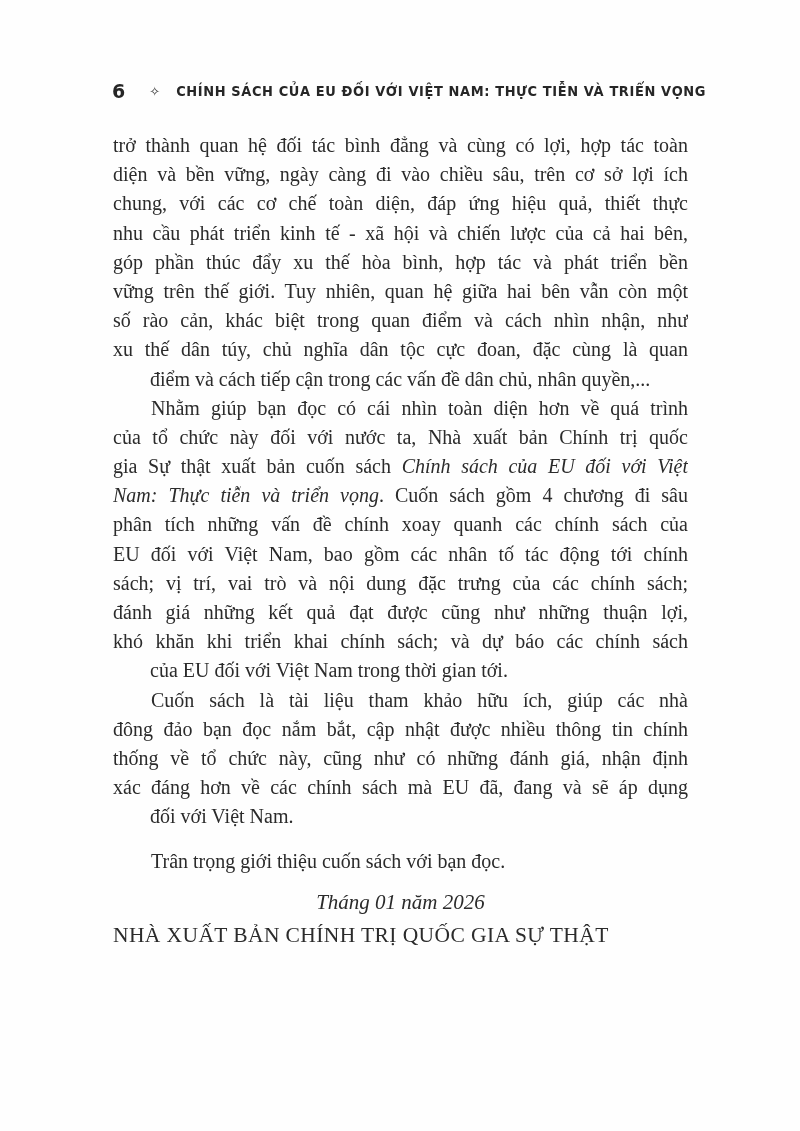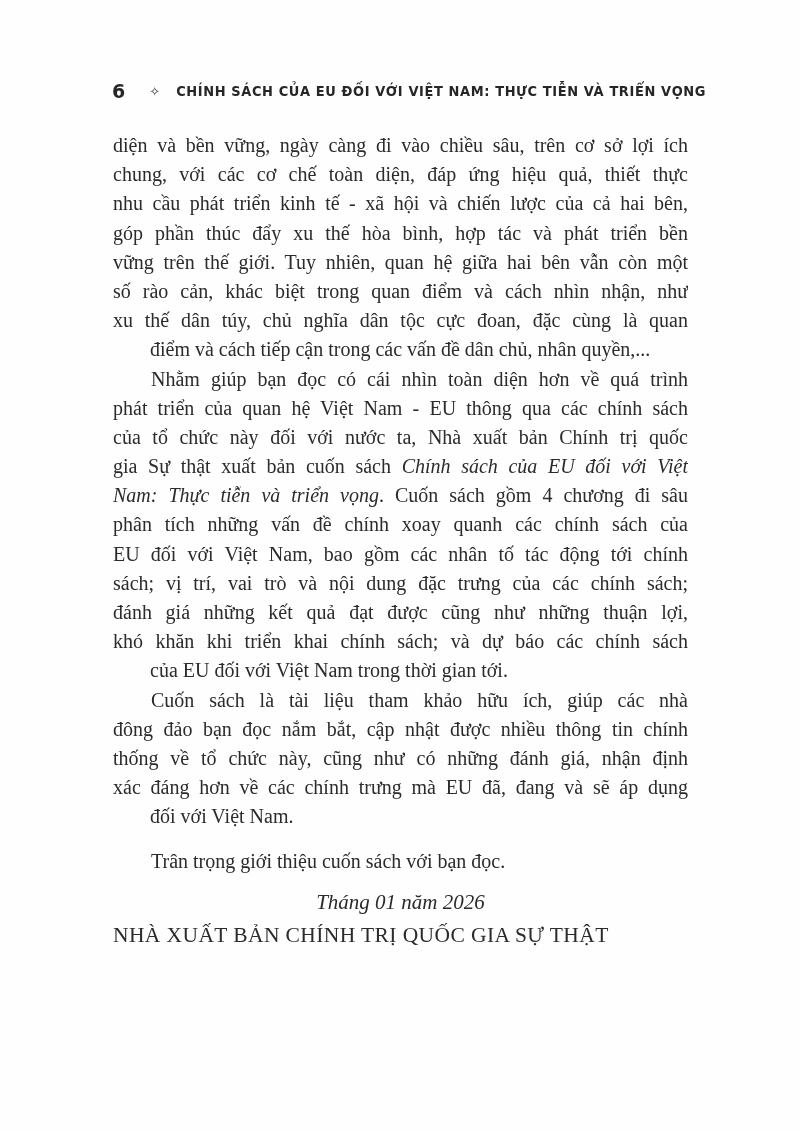--- a/index.html
+++ b/index.html
@@ -83,45 +83,45 @@
 <div class="page">
 
   <div class="running-header">
     <span class="page-number">6</span>
     <span class="ornament">✧</span>
     <span class="running-title">CHÍNH SÁCH CỦA EU ĐỐI VỚI VIỆT NAM: THỰC TIỄN VÀ TRIỂN VỌNG</span>
   </div>
 
   <div class="body-text">
 
+    <div class="line">trở thành quan hệ đối tác bình đẳng và cùng có lợi, hợp tác toàn</div>
     <div class="line">diện và bền vững, ngày càng đi vào chiều sâu, trên cơ sở lợi ích</div>
     <div class="line">chung, với các cơ chế toàn diện, đáp ứng hiệu quả, thiết thực</div>
     <div class="line">nhu cầu phát triển kinh tế - xã hội và chiến lược của cả hai bên,</div>
     <div class="line">góp phần thúc đẩy xu thế hòa bình, hợp tác và phát triển bền</div>
     <div class="line">vững trên thế giới. Tuy nhiên, quan hệ giữa hai bên vẫn còn một</div>
     <div class="line">số rào cản, khác biệt trong quan điểm và cách nhìn nhận, như</div>
     <div class="line">xu thế dân túy, chủ nghĩa dân tộc cực đoan, đặc cùng là quan</div>
     <div class="line last">điểm và cách tiếp cận trong các vấn đề dân chủ, nhân quyền,...</div>
 
     <div class="line indent">Nhằm giúp bạn đọc có cái nhìn toàn diện hơn về quá trình</div>
-    <div class="line">phát triển của quan hệ Việt Nam - EU thông qua các chính sách</div>
     <div class="line">của tổ chức này đối với nước ta, Nhà xuất bản Chính trị quốc</div>
     <div class="line"><span>gia Sự thật xuất bản cuốn sách </span><span class="bi">Chính sách của EU đối với Việt</span></div>
     <div class="line"><span class="bi">Nam: Thực tiễn và triển vọng</span><span>. Cuốn sách gồm 4 chương đi sâu</span></div>
     <div class="line">phân tích những vấn đề chính xoay quanh các chính sách của</div>
     <div class="line">EU đối với Việt Nam, bao gồm các nhân tố tác động tới chính</div>
     <div class="line">sách; vị trí, vai trò và nội dung đặc trưng của các chính sách;</div>
     <div class="line">đánh giá những kết quả đạt được cũng như những thuận lợi,</div>
     <div class="line">khó khăn khi triển khai chính sách; và dự báo các chính sách</div>
     <div class="line last">của EU đối với Việt Nam trong thời gian tới.</div>
 
     <div class="line indent">Cuốn sách là tài liệu tham khảo hữu ích, giúp các nhà</div>
     <div class="line">đông đảo bạn đọc nắm bắt, cập nhật được nhiều thông tin chính</div>
     <div class="line">thống về tổ chức này, cũng như có những đánh giá, nhận định</div>
-    <div class="line">xác đáng hơn về các chính trưng mà EU đã, đang và sẽ áp dụng</div>
+    <div class="line">xác đáng hơn về các chính sách mà EU đã, đang và sẽ áp dụng</div>
     <div class="line last">đối với Việt Nam.</div>
 
     <div class="closing-line">Trân trọng giới thiệu cuốn sách với bạn đọc.</div>
 
     <div class="date-line">Tháng 01 năm 2026</div>
     <div class="publisher-line">NHÀ XUẤT BẢN CHÍNH TRỊ QUỐC GIA SỰ THẬT</div>
 
   </div>
 
 </div>

